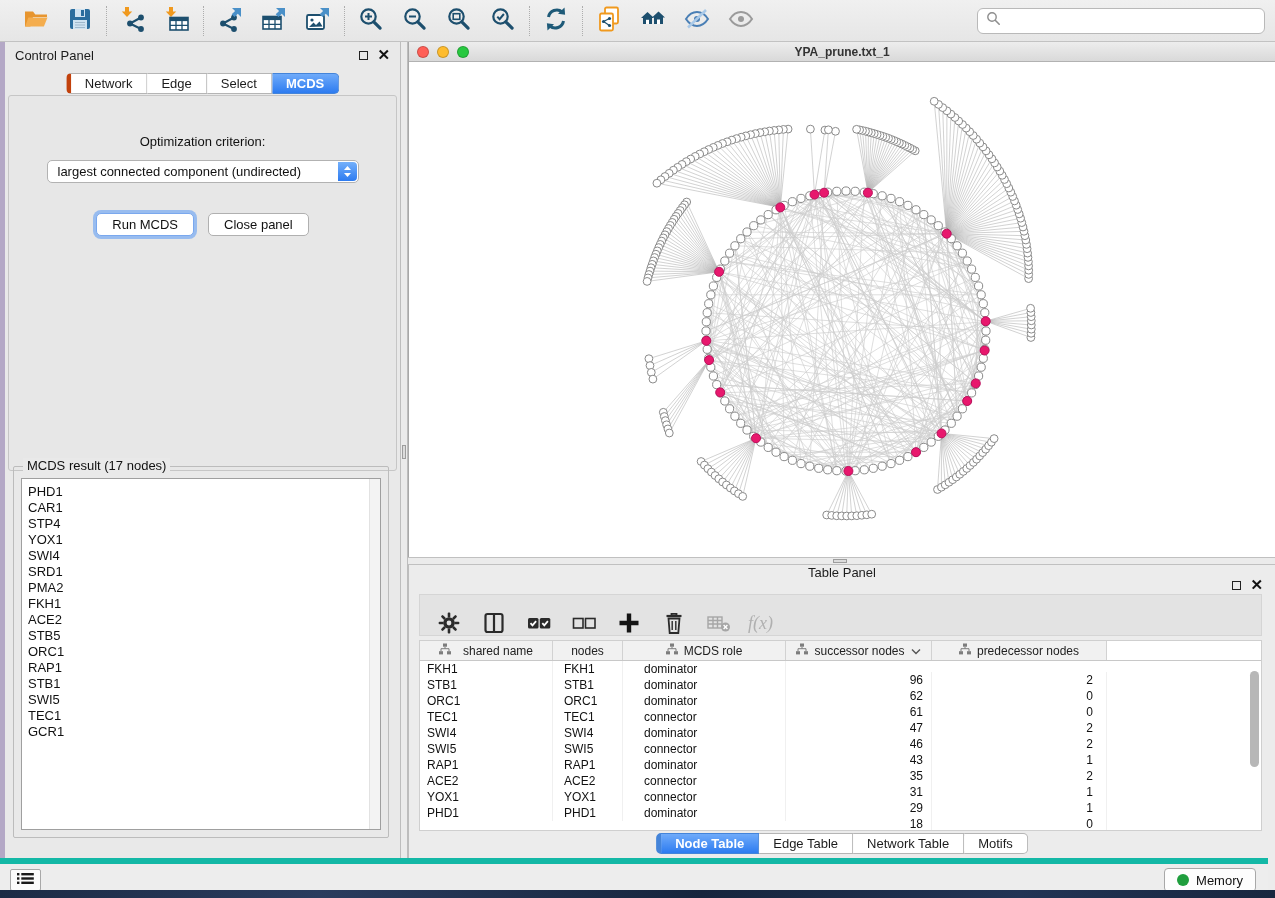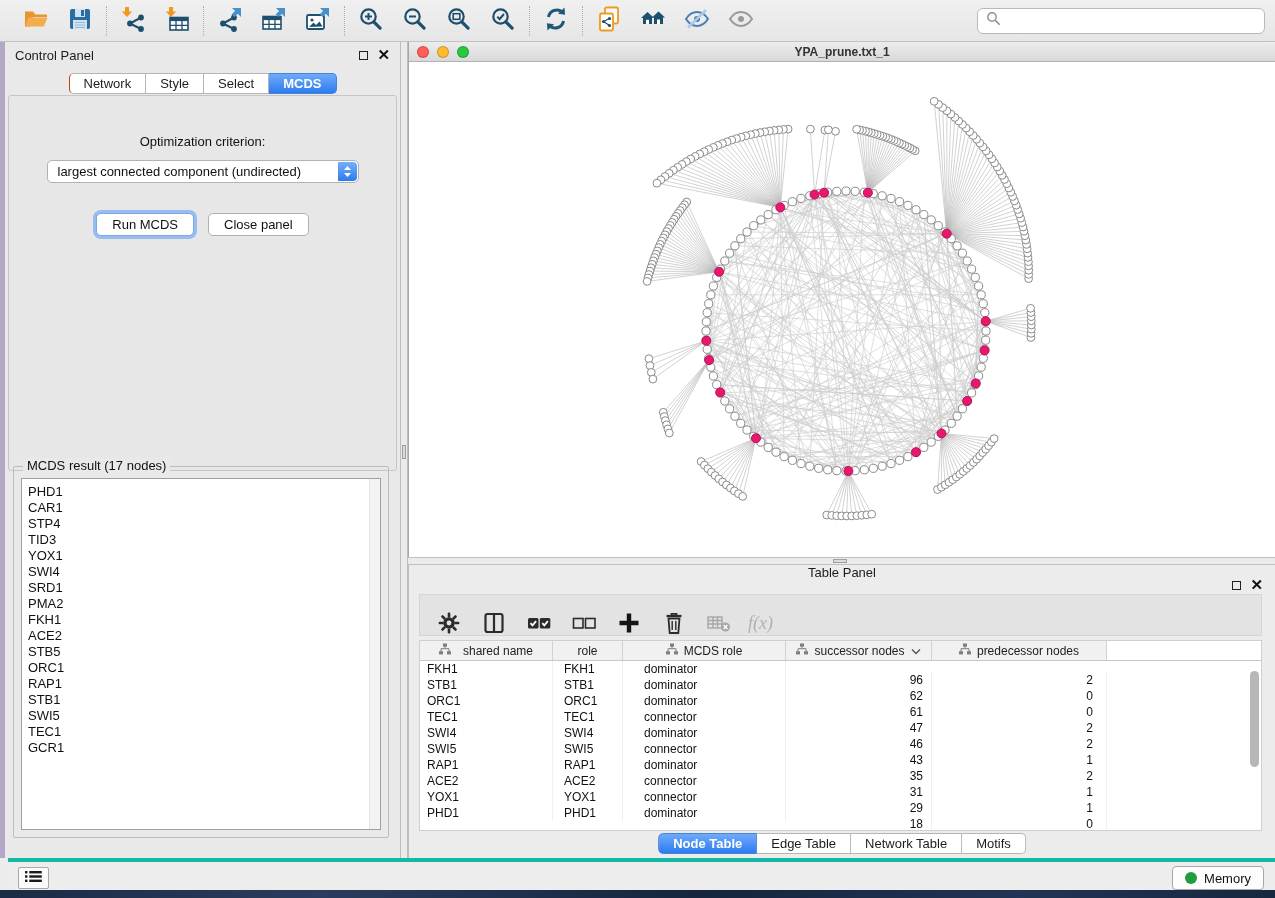--- a/index.html
+++ b/index.html
@@ -24,21 +24,21 @@
   .control-panel { position:absolute; left:5px; top:42px; width:395px; height:816px; background:#e9e9e9; }
   .cp-header { height:26px; display:flex; align-items:center; padding:0 10px; }
   .panel-title { font-size:13px; color:#1c1c1c; }
   .win-btns { margin-left:auto; display:flex; align-items:center; gap:9px; }
   .float-box { width:9px; height:9px; border:1.6px solid #222; display:inline-block; }
   .close-x { font-size:15px; font-weight:bold; color:#111; line-height:10px; }
 
   .cp-tabs { position:absolute; left:50%; top:31px; transform:translateX(-50%); display:flex; z-index:3; }
   .seg-tab { height:21px; padding:0 14px; background:#fff; border:1px solid #b5b5b5; border-left:none;
     font-size:13px; display:flex; align-items:center; color:#1c1c1c; white-space:nowrap; cursor:default; }
-  .seg-tab:first-child { border-left:1px solid #c2410c; border-radius:5px 0 0 5px; }
+  .seg-tab:first-child { border-left:5px solid #c2410c; border-radius:5px 0 0 5px; }
   .seg-tab:last-child { border-radius:0 5px 5px 0; }
   .seg-tab.active { background:linear-gradient(#6fabfa,#2d7bf0); border-color:#4484d9; color:#fff; font-weight:600; }
 
   .cp-pane { position:absolute; left:3px; right:3px; top:53px; height:376px;
     background:#e7e7e7; border:1px solid #c6c6c6; border-radius:3px; }
   .opt-label { margin-top:38px; text-align:center; font-size:13px; color:#111; }
   .criterion { position:relative; margin:11px auto 0; width:312px; height:23px; background:#fff;
     border:1px solid #b2b2b2; border-radius:5px; display:flex; align-items:center; padding:0 26px 0 10px; }
   .criterion-text { font-size:13px; color:#111; white-space:nowrap; }
   .stepper { position:absolute; right:1px; top:1px; width:19px; height:19px; border-radius:0 4px 4px 0;
@@ -83,21 +83,21 @@
   .tp-cols { display:flex; height:20px; border-bottom:1px solid #c8c8c8; }
   .tp-col { background:#f1f1f1; border-right:1px solid #d2d2d2; display:flex; align-items:center; justify-content:center; gap:6px;
     font-size:12px; color:#222; }
   .tr { display:flex; height:16px; align-items:center; font-size:12px; color:#111; }
   .td { border-right:1px solid #f0f0f0; height:16px; display:flex; align-items:center; }
   .td.num { justify-content:flex-end;margin-top:21px; }
   .tp-scroll-thumb { position:absolute; right:2px; top:30px; width:9px; height:96px; background:#b7b7b7; border-radius:5px; }
   .tp-tabs { position:absolute; top:268px; left:50%; transform:translateX(-50%); display:flex; }
 
   
-  .status-bar { position:absolute; left:8px; top:858px; width:1268px; height:32px; background:#ededed; border-top:4px solid #14b8a6; }
+  .status-bar { position:absolute; left:0; top:858px; width:1268px; height:32px; background:#ededed; border-top:6px solid #14b8a6; }
   .list-btn { position:absolute; left:10px; top:5px; width:31px; height:22px; background:#fbfbfb;
     border:1px solid #a8a8a8; border-radius:2px; display:flex; align-items:center; justify-content:center; }
   .memory-btn { position:absolute; right:12px; top:4px; height:24px; padding:0 12px; background:#fdfdfd;
     border:1px solid #a8a8a8; border-radius:4px; display:flex; align-items:center; gap:7px; font-size:13px; color:#111; }
   .mem-dot { width:12px; height:12px; border-radius:50%; background:#1f9e3d; }
   .desktop-strip { position:absolute; left:0; top:890px; width:1275px; height:8px;
     background:linear-gradient(90deg,#1c2b45,#2a3c5e 25%,#16253d 55%,#223455 80%,#18273f); }
 </style>
 </head>
 <body>
@@ -278,21 +278,21 @@
   <div class="control-panel">
     <div class="cp-header">
       <span class="panel-title">Control Panel</span>
       <span class="win-btns">
         <span class="float-box"></span>
         <span class="close-x">✕</span>
       </span>
     </div>
     <div class="cp-tabs" id="cp-tabs">
         <div class="seg-tab">Network</div>
-        <div class="seg-tab">Style</div>
+        <div class="seg-tab">Edge</div>
         <div class="seg-tab">Select</div>
         <div class="seg-tab active">MCDS</div>
       </div>
     <div class="cp-pane">
       <div class="opt-label">Optimization criterion:</div>
       <div class="criterion">
         <span class="criterion-text">largest connected component (undirected)</span>
         <span class="stepper">
           <svg width="9" height="13" viewBox="0 0 9 13">
               <path d="M4.5 1L8 5H1z" fill="#fff"></path>
@@ -304,21 +304,20 @@
         <div class="btn btn-default">Run MCDS</div>
         <div class="btn">Close panel</div>
       </div>
     </div>
     <div class="result-group">
       <span class="group-title">MCDS result (17 nodes)</span>
       <div class="mcds-list" id="mcds-list">
           <div class="mcds-item">PHD1</div>
           <div class="mcds-item">CAR1</div>
           <div class="mcds-item">STP4</div>
-          <div class="mcds-item">TID3</div>
           <div class="mcds-item">YOX1</div>
           <div class="mcds-item">SWI4</div>
           <div class="mcds-item">SRD1</div>
           <div class="mcds-item">PMA2</div>
           <div class="mcds-item">FKH1</div>
           <div class="mcds-item">ACE2</div>
           <div class="mcds-item">STB5</div>
           <div class="mcds-item">ORC1</div>
           <div class="mcds-item">RAP1</div>
           <div class="mcds-item">STB1</div>
@@ -1250,21 +1249,21 @@
                 <g fill="#7d7d7d">
                   <rect x="4" y="0.5" width="4" height="3.2"></rect>
                   <rect x="0" y="8.2" width="4" height="3.2"></rect>
                   <rect x="8" y="8.2" width="4" height="3.2"></rect>
                 </g>
                 <path d="M6 3.7v2M2 8.2V5.7h8v2.5" fill="none" stroke="#7d7d7d"></path>
               </svg></span>
             <span>shared name</span>
           </div>
           <div class="tp-col" style="width: 70px;">
-            <span>role</span>
+            <span>nodes</span>
           </div>
           <div class="tp-col" style="width: 163px;">
             <span><svg width="12" height="12" viewBox="0 0 12 12">
                 <g fill="#7d7d7d">
                   <rect x="4" y="0.5" width="4" height="3.2"></rect>
                   <rect x="0" y="8.2" width="4" height="3.2"></rect>
                   <rect x="8" y="8.2" width="4" height="3.2"></rect>
                 </g>
                 <path d="M6 3.7v2M2 8.2V5.7h8v2.5" fill="none" stroke="#7d7d7d"></path>
               </svg></span>

